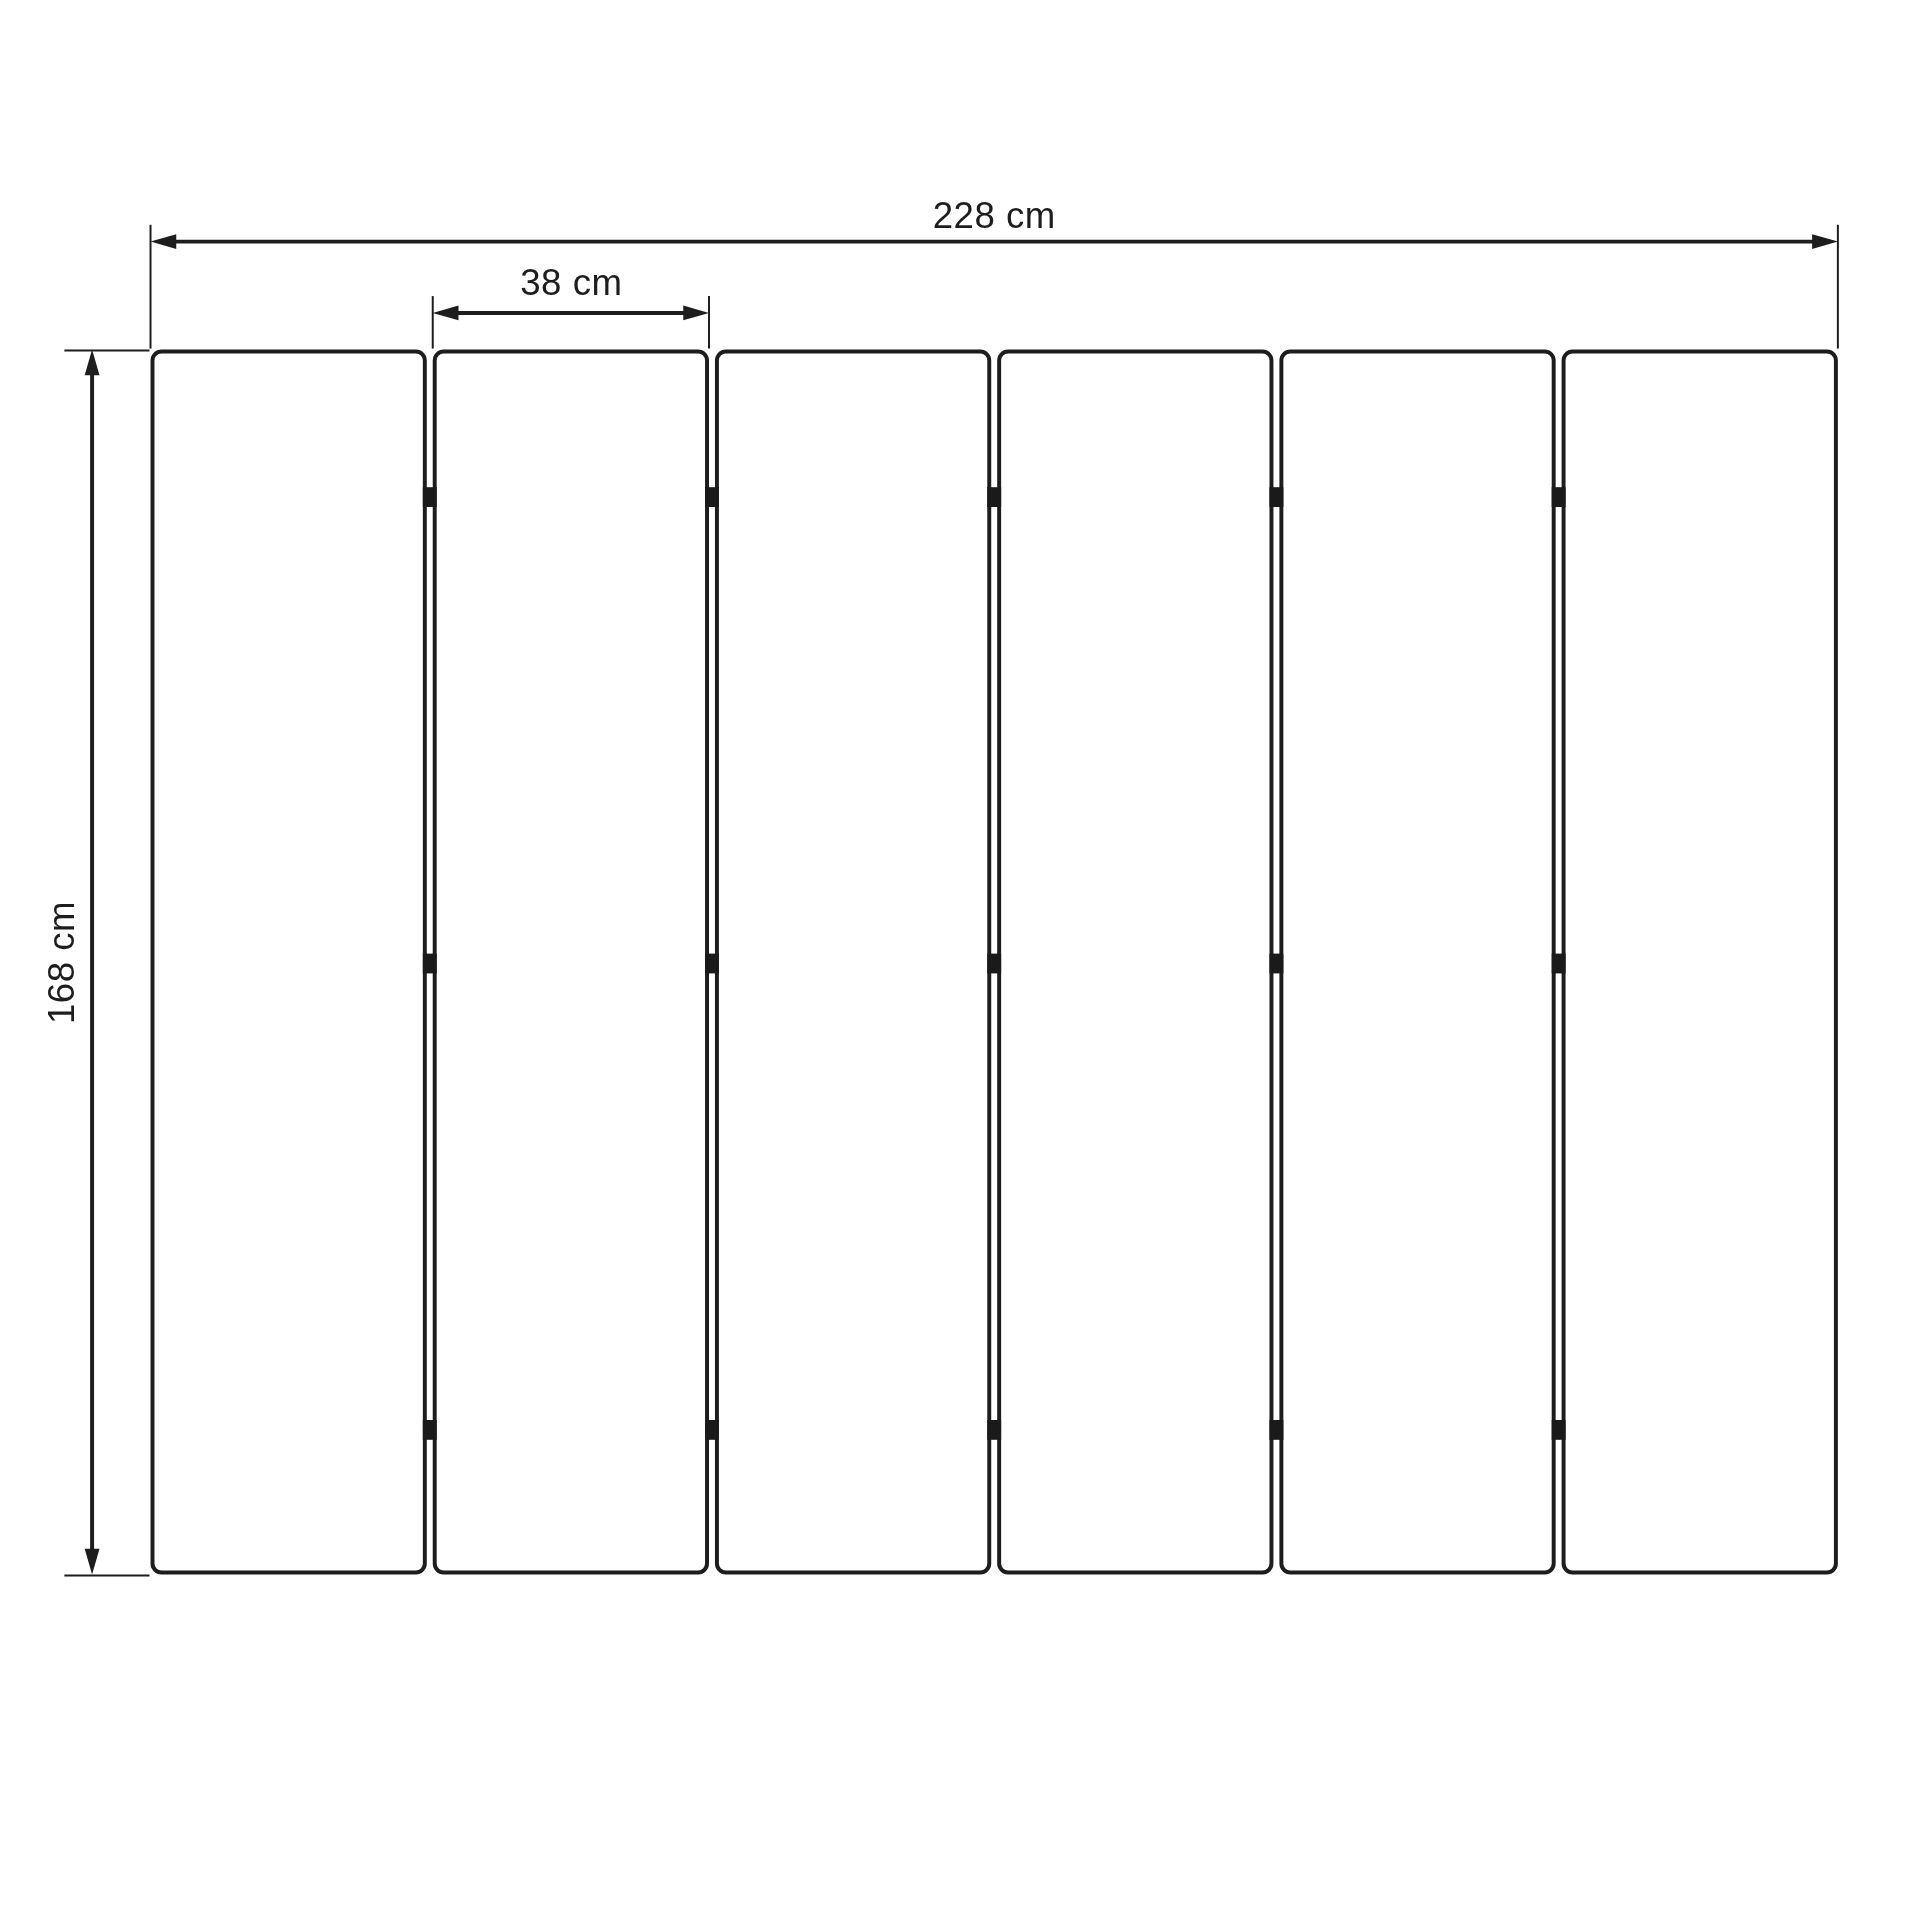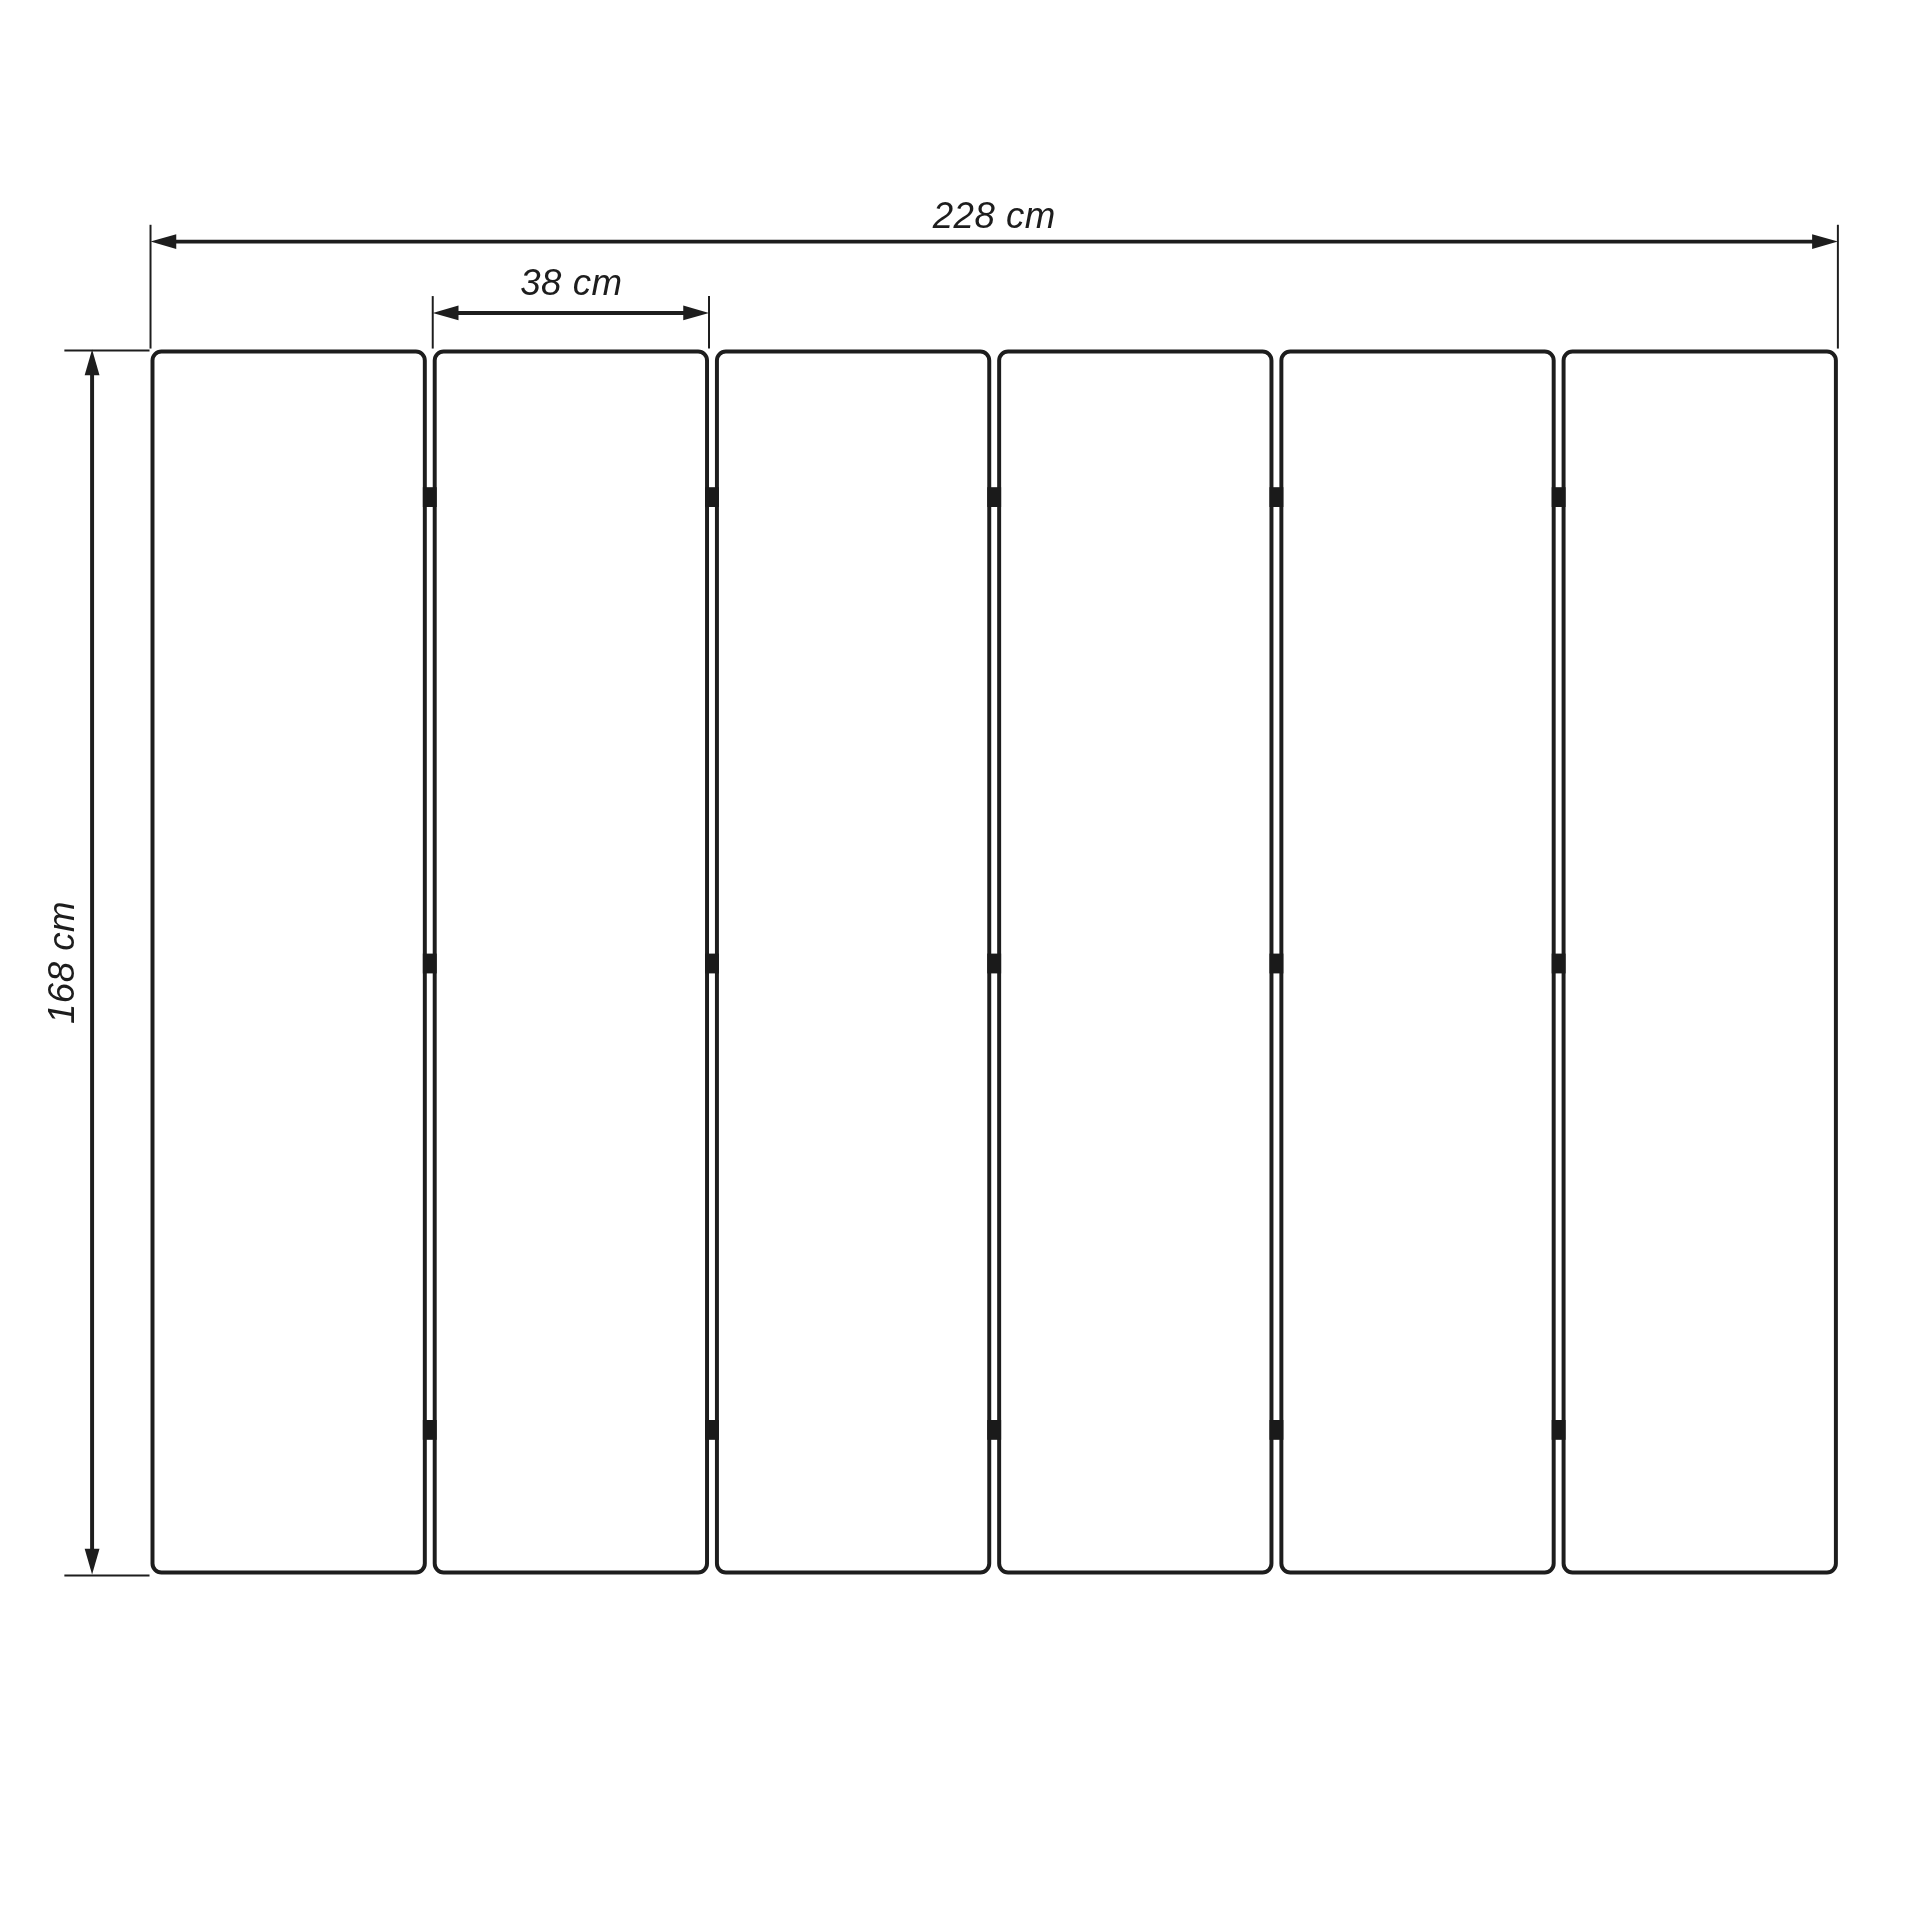--- a/index.html
+++ b/index.html
@@ -7,21 +7,20 @@
     padding: 0;
     background: #ffffff;
   }
   .stage {
     position: relative;
     width: 1911px;
     height: 1927px;
     background: #ffffff;
     overflow: hidden;
     font-family: "Liberation Sans", "DejaVu Sans", sans-serif;
-    font-style: italic;
   }
   .stage svg {
     position: absolute;
     left: 0;
     top: 0;
   }
   .panel {
     fill: #ffffff;
     stroke-width: 4;
   }

